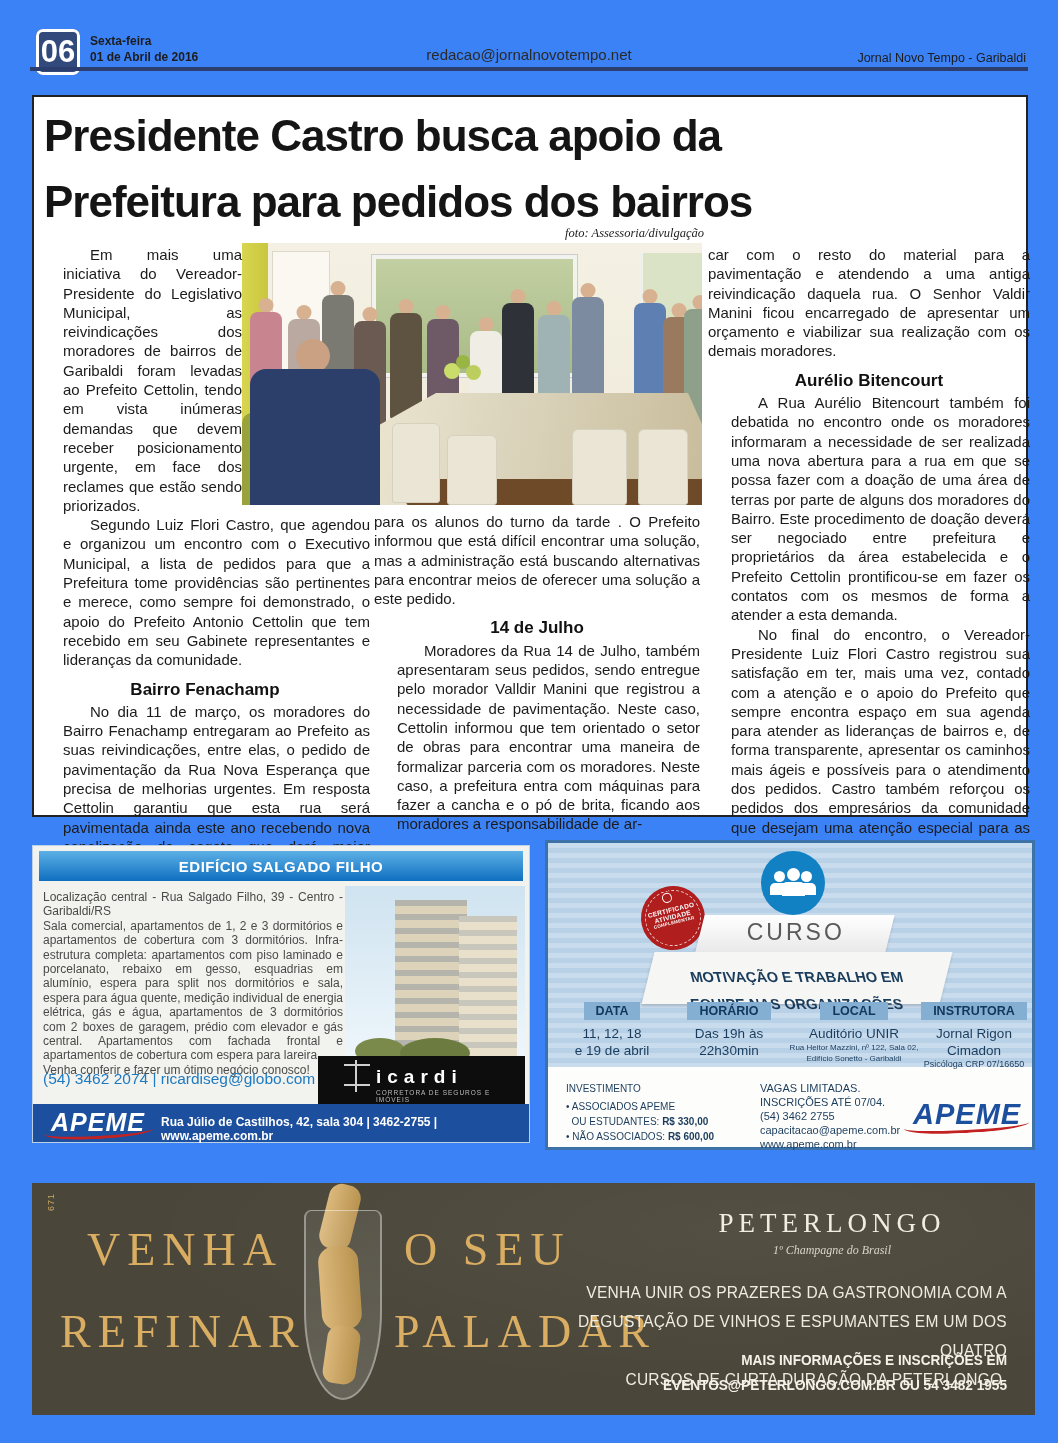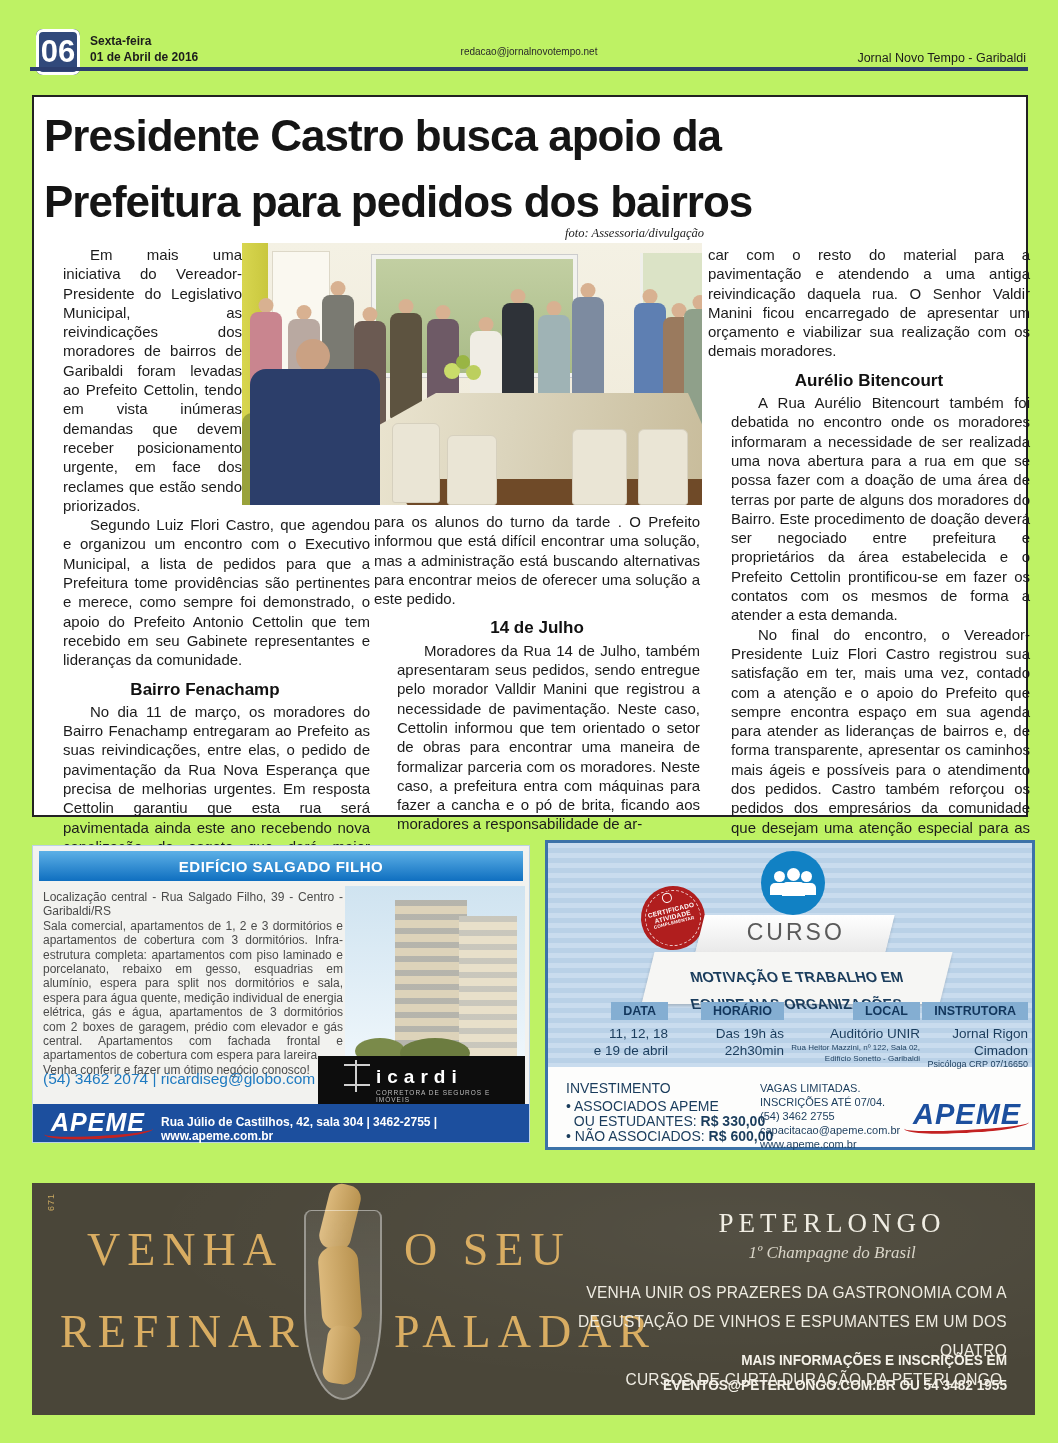--- a/index.html
+++ b/index.html
@@ -1,24 +1,24 @@
 <!DOCTYPE html>
 <html><head>
 <meta charset="utf-8">
 <style>
   * { margin:0; padding:0; box-sizing:border-box; }
   body { background:#fff; font-family:"Liberation Sans", sans-serif; }
-  #page { position:relative; width:1058px; height:1443px; background:#bef264; overflow:hidden; }
+  #page { position:relative; width:1058px; height:1443px; background:#3b82f6; overflow:hidden; }
 
   
   .pagenum { position:absolute; left:36px; top:29px; width:44px; height:46px;
     background:#31497b; border-radius:7px; box-shadow:inset 0 0 0 3px #fff, inset 0 0 0 5px #31497b;
     color:#fff; font-weight:bold; font-size:31px; display:flex; align-items:center; justify-content:center; }
   .h-day { position:absolute; left:90px; top:33px; font-size:12px; font-weight:bold; color:#1c1c1c; line-height:16px;}
-  .h-mail { position:absolute; left:0; right:0; top:46px; text-align:center; font-size:10px; color:#2a2a2a; }
+  .h-mail { position:absolute; left:0; right:0; top:46px; text-align:center; font-size:15px; color:#2a2a2a; }
   .h-pub  { position:absolute; right:32px; top:51px; font-size:12.5px; color:#1c1c1c; }
   .h-rule { position:absolute; left:30px; top:67px; width:998px; height:4px; background:#2c3e6e; }
 
   
   .artbox { position:absolute; left:32px; top:95px; width:996px; height:722px; border:2px solid #222; background:#fff; }
   .headline { position:absolute; left:10px; top:6px; width:960px; font-size:44px; font-weight:bold;
     color:#151515; line-height:66px; letter-spacing:-1px; }
   .photocredit { position:absolute; left:420px; top:129px; width:250px; text-align:right;
     font-family:"Liberation Serif", serif; font-style:italic; font-size:12.5px; color:#222; }
 
@@ -99,26 +99,26 @@
   .ppl-circle b { position:absolute; border-radius:50%; background:#fff; }
   .ppl-circle u { position:absolute; border-radius:5px 5px 0 0; background:#fff; }
   .banner1 { position:absolute; left:152px; top:72px; width:190px; height:37px; background:linear-gradient(#ffffff,#e9e9e9);
     transform:skewX(-14deg); box-shadow:0 2px 3px rgba(0,0,0,.18); }
   .banner1 span { display:block; transform:skewX(14deg); text-align:center; font-size:23px; color:#5a5a5a;
     letter-spacing:3px; padding-top:4px; }
   .banner2 { position:absolute; left:100px; top:109px; width:298px; height:52px; background:#f6f6f4;
     transform:skewX(-14deg); box-shadow:0 2px 3px rgba(0,0,0,.18); }
   .banner2 div { transform:skewX(14deg); text-align:center; font-size:14.5px; font-weight:bold;
     color:#1a3c5c; line-height:19px; padding-top:8px; }
-  .infocol { position:absolute; top:158px; text-align:right; color:#1a3c5c; }
+  .infocol { position:absolute; top:158px; text-align:center; color:#1a3c5c; }
   .chip { display:inline-block; background:#84aed2; color:#12365c; font-weight:bold; font-size:12.5px;
     padding:2px 12px; margin-bottom:5px; }
   .iv { font-size:13.5px; line-height:17px; }
   .ivs { font-size:8px; line-height:9.5px; margin-top:1px; }
-  .inv { position:absolute; left:18px; top:238px; font-size:14px; color:#1a3c5c; line-height:15px; }
+  .inv { position:absolute; left:18px; top:238px; font-size:10px; color:#1a3c5c; line-height:15px; }
   .inv .tt { margin-bottom:3px; }
   .vag { position:absolute; left:212px; top:238px; font-size:11px; color:#1a3c5c; line-height:14px; }
   .adc .apeme-logo { position:absolute; left:365px; top:255px; font-size:29px; color:#1c4f9e; font-style:italic; font-weight:bold;}
 
   
   .adp { position:absolute; left:32px; top:1183px; width:1003px; height:232px; background:#4a4639; overflow:hidden;
     background-image:radial-gradient(ellipse at 70% 20%, rgba(255,255,255,.05), transparent 60%);padding-left:47px; }
   .adp-code { position:absolute; left:14px; top:10px; font-size:9px; color:#c9a860;
     writing-mode:vertical-rl; transform:rotate(180deg); letter-spacing:1px; }
   .gold { position:absolute; font-family:"Liberation Serif", serif; color:#d9ad62; font-size:46px; letter-spacing:7px; }
@@ -129,21 +129,21 @@
     border:2px solid rgba(255,255,255,.38); border-top-width:1px;
     border-radius:8px 8px 42px 42px / 8px 8px 95px 95px;
     background:linear-gradient(rgba(255,255,255,.07), rgba(255,255,255,.16)); }
   .cork { position:absolute; background:linear-gradient(90deg,#dcb97c,#b8924f); }
   .ck1 { left:30px; top:-4px; width:32px; height:66px; border-radius:13px; transform:rotate(14deg); }
   .ck2 { left:26px; top:58px; width:40px; height:84px; border-radius:16px; transform:rotate(-4deg); }
   .ck3 { left:31px; top:138px; width:33px; height:58px; border-radius:12px; transform:rotate(8deg); }
   .pl-brand { position:absolute; left:600px; top:25px; width:400px; text-align:center;
     font-family:"Liberation Serif", serif; color:#f0ede3; font-size:27px; letter-spacing:5px; }
   .pl-sub { position:absolute; left:600px; top:60px; width:400px; text-align:center;
-    font-family:"Liberation Serif", serif; font-style:italic; color:#d9d5c8; font-size:17px; }
+    font-family:"Liberation Serif", serif; font-style:italic; color:#d9d5c8; font-size:12px; }
   .pl-text { position:absolute; left:505px; top:95px; width:470px; text-align:right;
     color:#efece2; font-size:16.5px; line-height:29px; letter-spacing:.3px; transform:scaleX(.94); transform-origin:100% 0; }
   .pl-info { position:absolute; left:505px; top:165px; width:470px; text-align:right;
     color:#f4f1e8; font-size:14.5px; font-weight:bold; line-height:25px; transform:scaleX(.94); transform-origin:100% 0; }
 </style>
 </head>
 <body>
 
 <div id="page">
 

